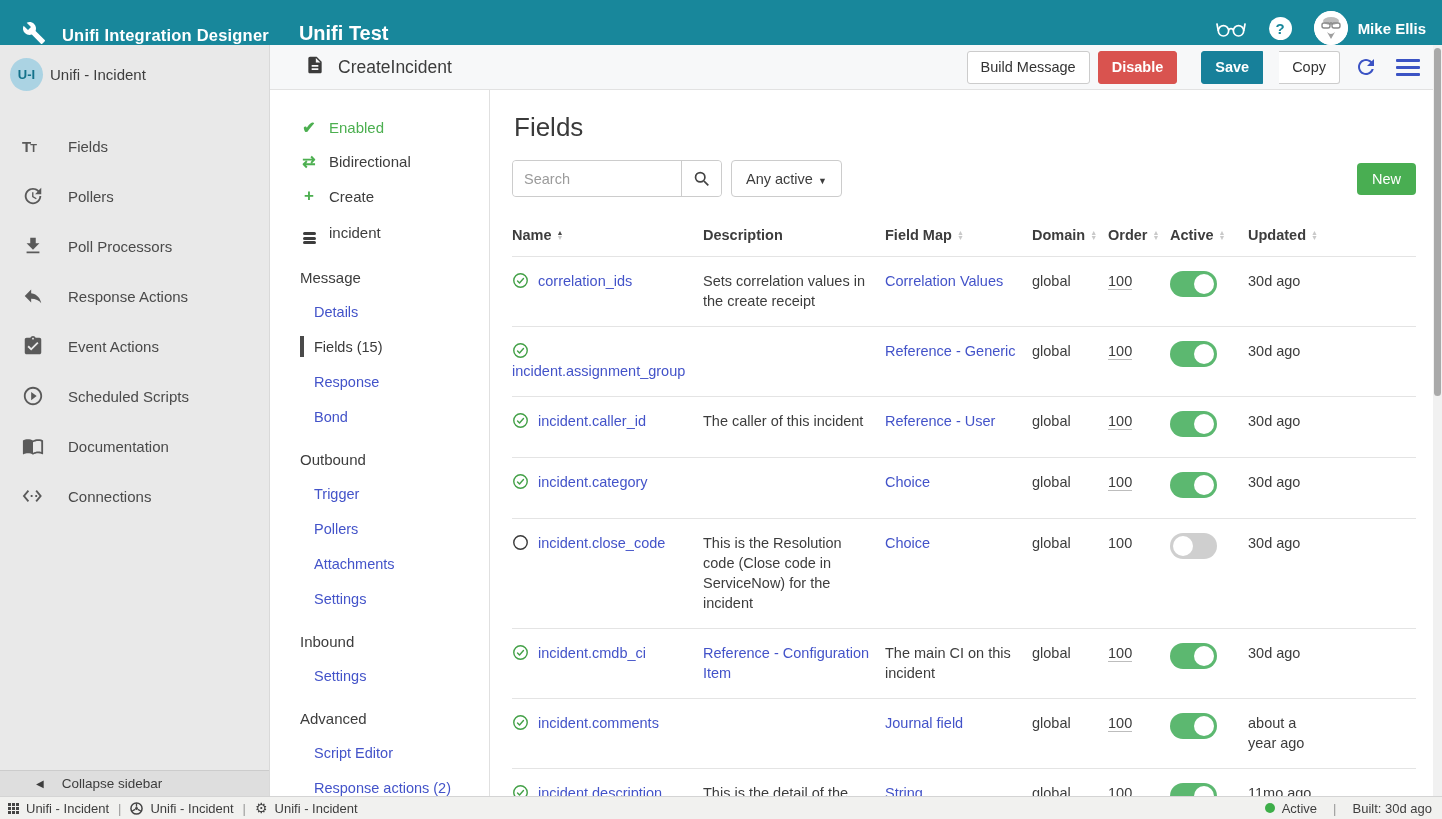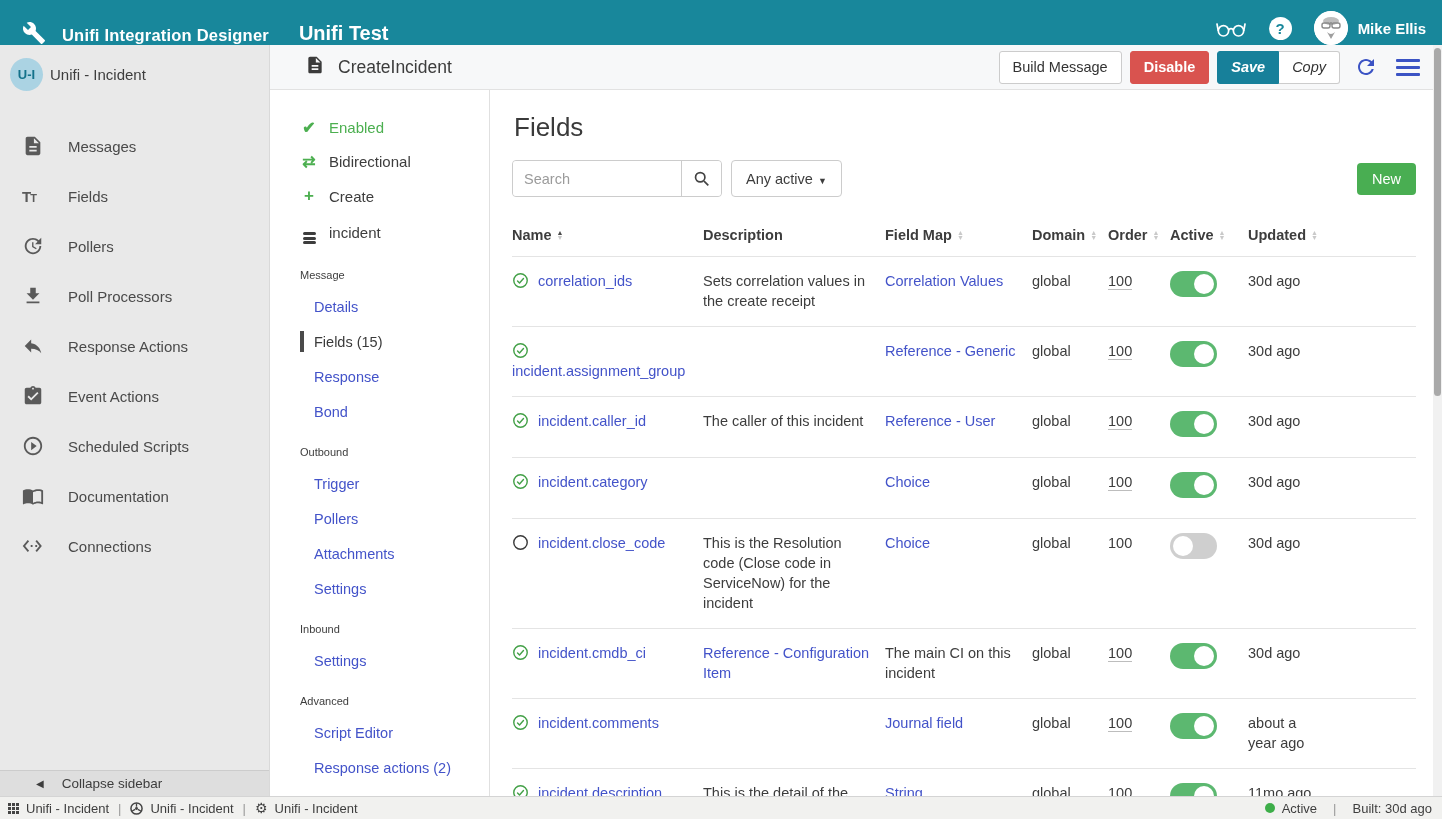--- a/index.html
+++ b/index.html
@@ -40,41 +40,41 @@
   
   .content { flex:1; display:flex; flex-direction:column; min-width:0; }
   .content-header { height:45px; background:#f7f8f9; border-bottom:1px solid #e2e2e2; display:flex; align-items:center; padding:0 16px 0 35px; }
   .content-header .doc-icon svg { width:20px; height:20px; fill:#3b3b3b; }
   .content-header .ch-title { font-size:17.5px; color:#3c3c3c; margin-left:13px; }
   .hdr-actions { margin-left:auto; display:flex; align-items:center; }
   .btn { height:33px; padding:0 13px; font-size:14.5px; border:1px solid #ccc; border-radius:3px; background:#fff; color:#333; cursor:pointer; font-family:inherit; }
   .btn + .btn, .btn + .btn-group { margin-left:8px; }
   .btn-danger { background:#D9534F; border-color:#D9534F; color:#fff; font-weight:bold; }
   .btn-group { display:flex; margin-left:8px; }
-  .btn-group .btn { margin-left:0;font-style:italic; }
+  .btn-group .btn { margin-left:16px; }
   .btn-save { background:#17809A; border-color:#17809A; color:#fff; border-radius:3px 0 0 3px; font-weight:bold; }
   .btn-copy { border-radius:0 3px 3px 0; border-left:none; }
   .icon-btn { background:none; border:none; cursor:pointer; margin-left:14px; padding:0; display:flex; align-items:center; }
   .refresh svg { width:24px; height:24px; fill:#3b53c4; }
   .hamburger { display:flex; flex-direction:column; gap:4px; margin:0 6px 0 18px; }
   .hamburger span { width:24px; height:3px; background:#3b53c4; border-radius:1px; }
 
   .content-body { flex:1; display:flex; min-height:0; }
 
   
   .subnav { width:220px; background:#fff; border-right:1px solid #e0e0e0; padding:28px 0 0 30px; flex:0 0 220px; }
   .sn-status { display:flex; align-items:center; gap:11px; margin-bottom:15px; }
   .sn-status .sicon { width:18px; text-align:center; font-weight:bold; }
   .green { color:#4CAF50; }
   .sn-status .slabel { font-size:15px; color:#3d3d3d; }
   .sn-status .slabel.green { color:#4CAF50; }
   .db-icon { display:inline-flex; flex-direction:column; gap:1.5px; }
   .db-icon span { width:13px; height:3.2px; background:#3d3d3d; border-radius:2px; }
   .sn-section { margin-top:25px; }
-  .sn-title { font-size:11px; color:#3d3d3d; margin-bottom:6px; }
+  .sn-title { font-size:15px; color:#3d3d3d; margin-bottom:6px; }
   .sn-item { position:relative; padding-left:14px; margin:17px 0; }
   .sn-item a { font-size:14.5px; color:#4353C9; text-decoration:none; cursor:pointer; }
   .sn-item.active a { color:#3a3a3a; cursor:default; }
   .sn-item .active-bar { position:absolute; left:0; top:-2px; width:4px; height:21px; background:#4a4a4a; }
 
   
   .main { flex:1; padding:16px 26px 0 22px; min-width:0; overflow:hidden; background:#fff; }
   .main h1 { font-size:26px; font-weight:400; color:#3a3a3a; margin:6px 0 17px 2px; }
   .controls { display:flex; align-items:center; margin-bottom:20px; }
   .search-group { display:flex; border:1px solid #ccc; border-radius:4px; overflow:hidden; height:37px; background:#e5e5e5; }
@@ -159,28 +159,20 @@
 <div class="app">
 
   <div class="sidebar">
     <div class="workspace">
       <div class="ws-avatar">U-I</div>
       <div class="ws-name">Unifi - Incident</div>
     </div>
     <div class="nav">
       <div class="nav-item">
         <span class="nicon">
-            <svg viewBox="0 0 24 24">
-              <path d="M14 2H6c-1.1 0-2 .9-2 2v16c0 1.1.9 2 2 2h12c1.1 0 2-.9 2-2V8l-6-6zm2 16H8v-2h8v2zm0-4H8v-2h8v2zm-3-5V3.5L18.5 9H13z"></path>
-            </svg>
-          </span>
-        <span class="nlabel">Messages</span>
-      </div>
-      <div class="nav-item">
-        <span class="nicon">
             <span class="tt-glyph">T<span class="small">T</span></span>
           </span>
         <span class="nlabel">Fields</span>
       </div>
       <div class="nav-item">
         <span class="nicon">
             <svg viewBox="0 0 24 24">
               <path d="M21 10.12h-6.78l2.74-2.82c-2.73-2.7-7.15-2.8-9.88-.1-2.73 2.71-2.73 7.08 0 9.79s7.15 2.71 9.88 0C18.32 15.65 19 14.08 19 12.1h2c0 1.98-.88 4.55-2.64 6.29-3.51 3.48-9.21 3.48-12.72 0-3.5-3.47-3.53-9.11-.02-12.58s9.14-3.47 12.65 0L21 3v7.12zM12.5 8v4.25l3.5 2.08-.72 1.21L11 13V8h1.5z"></path>
             </svg>
           </span>

